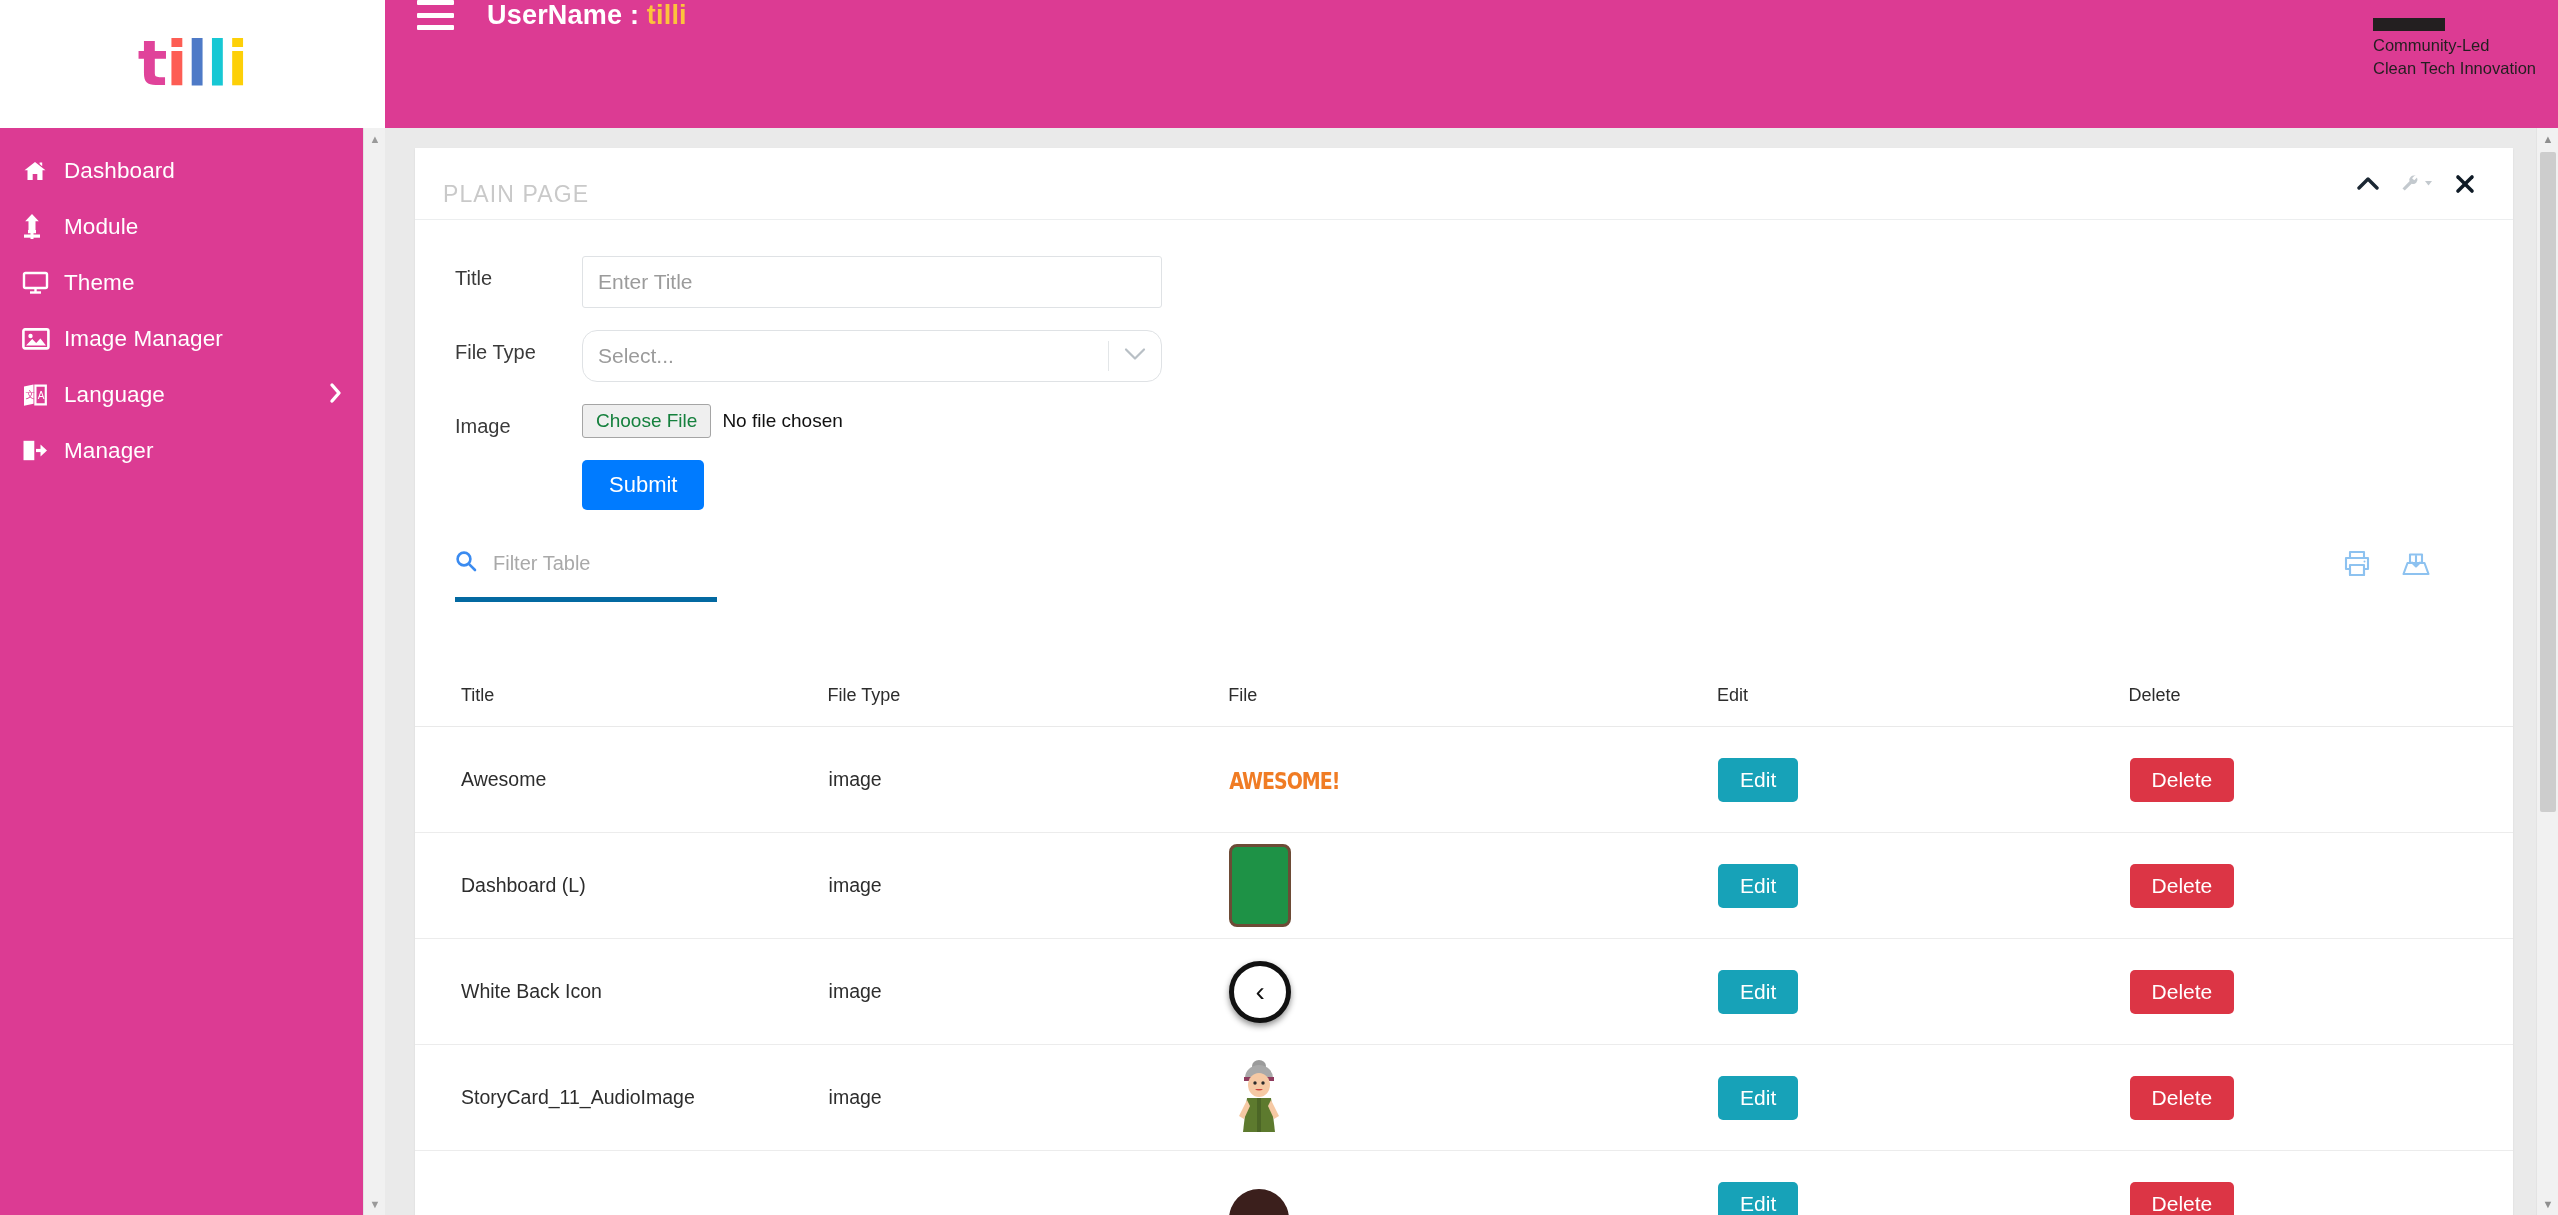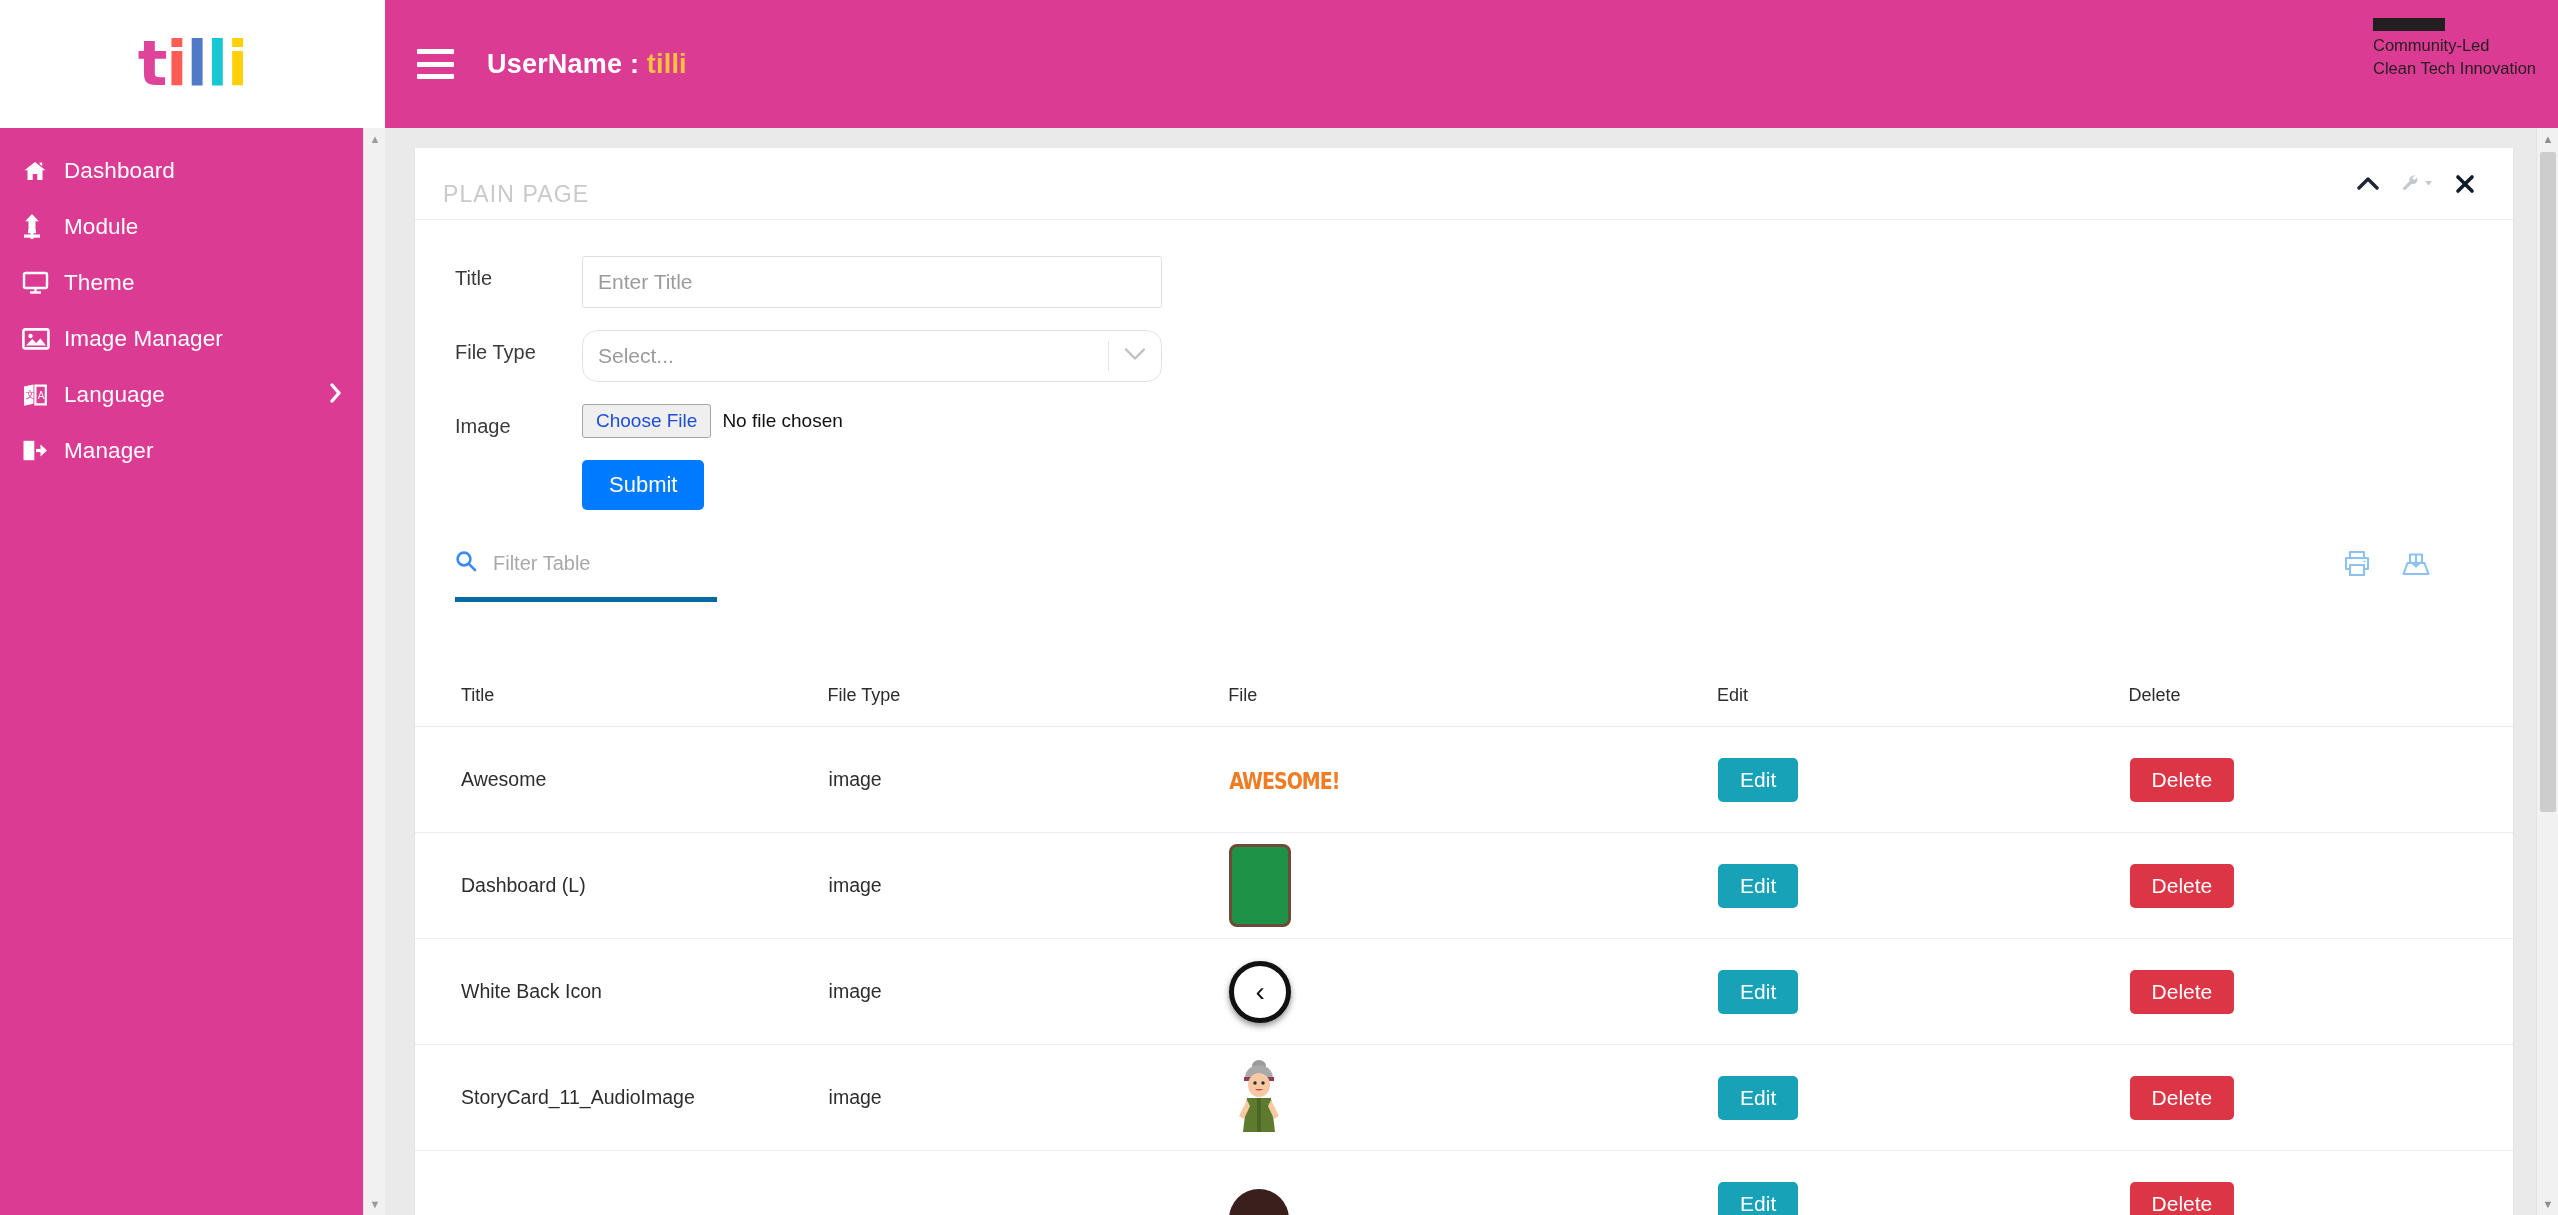--- a/index.html
+++ b/index.html
@@ -85,21 +85,21 @@
   #side-scroll .thumb {
     position: absolute; left: 2px; top: 24px;
     width: 18px; height: 0px; background: #c9c9c9; border-radius: 2px;
   }
 
   
   #topbar {
     position: absolute; left: 385px; top: 0;
     width: 2173px; height: 128px;
     background: #dc3b93;
-    display: flex; align-items: center;
+    display: flex; align-items: flex-start;
   }
   #hamburger {
     margin-left: 32px;
     width: 37px; height: 30px;
     display: flex; flex-direction: column; justify-content: space-between;
     cursor: pointer;
   }
   #hamburger span { display: block; height: 5px; background: #fff; border-radius: 1px; }
   #username {
     margin-left: 33px;
@@ -202,21 +202,21 @@
   }
   .select-box .sel-arrow {
     position: absolute; right: 14px; top: 50%; transform: translateY(-50%);
     color: #b8bfc5;
   }
 
   .file-row { display:flex; align-items:center; height: 34px; }
   .choose-file {
     border: 1px solid #a5a5a5; background: #efefef;
     border-radius: 3px;
-    font-size: 19px; color: #1d4ed8;
+    font-size: 19px; color: #15803d;
     padding: 5px 13px;
     cursor: pointer;
     font-family: "Liberation Sans", sans-serif;
   }
   .file-name { font-size: 19px; color: #111; margin-left: 11px; }
 
   .submit-btn {
     margin-left: 127px;
     background: #007bff; color: #fff;
     border: none; border-radius: 5px;

